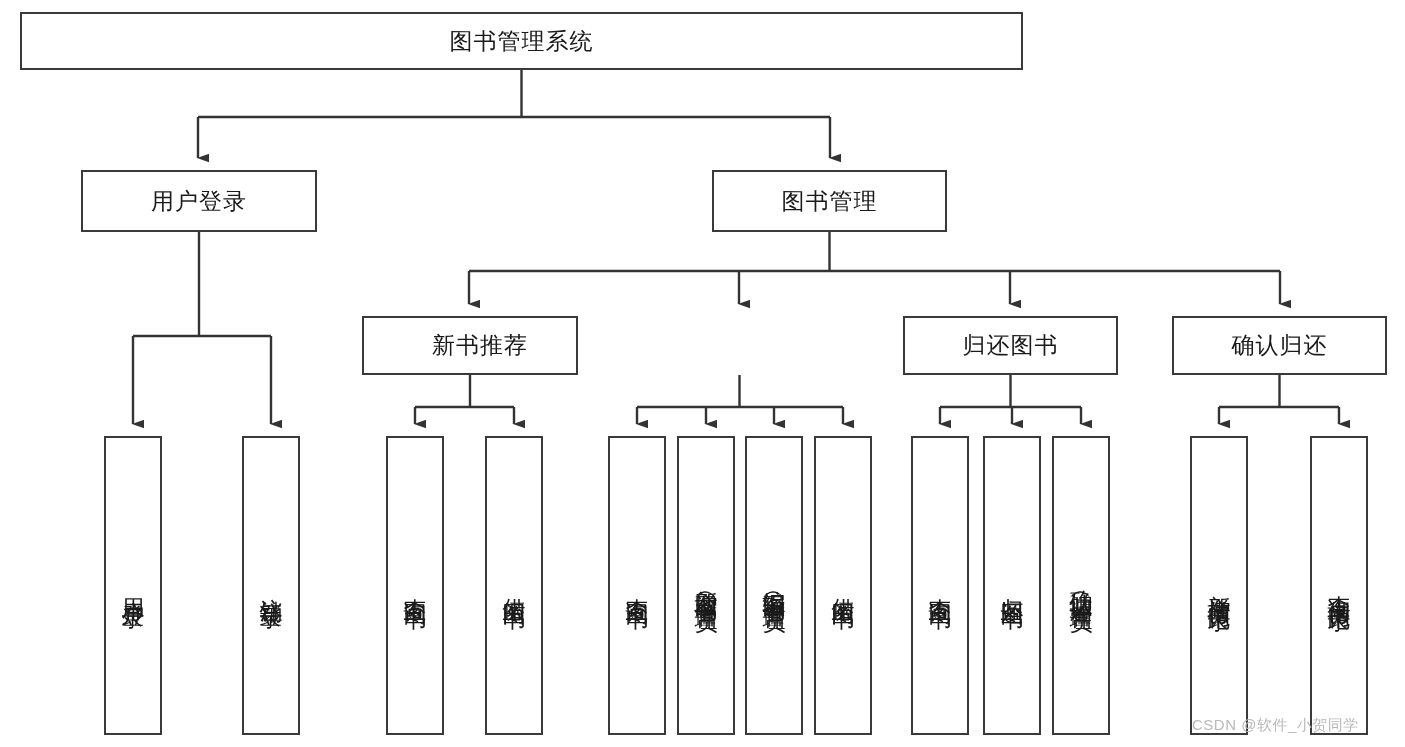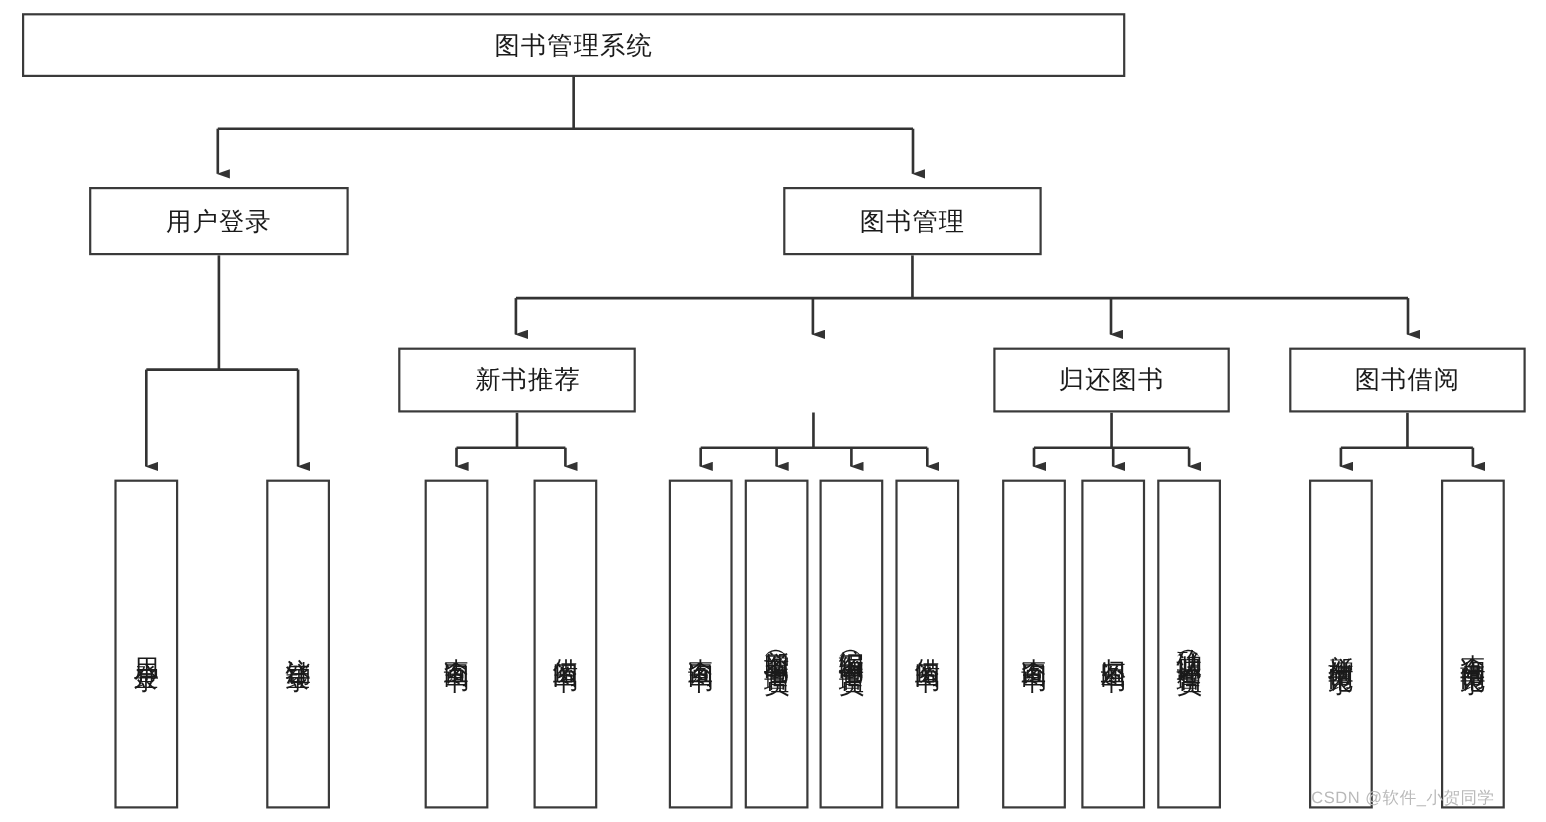--- a/index.html
+++ b/index.html
@@ -129,21 +129,21 @@
     <span>图书管理</span>
   </div>
 
   <div class="node horiz" id="n-l3-0" style="left: 362px; top: 316px; width: 216px; height: 59px; border-color: rgb(58, 58, 58); background: rgb(255, 255, 255); color: rgb(26, 26, 26); padding-left: 20px;">
     <span>新书推荐</span>
   </div>
   <div class="node horiz" id="n-l3-2" style="left: 903px; top: 316px; width: 215px; height: 59px; border-color: rgb(58, 58, 58); background: rgb(255, 255, 255); color: rgb(26, 26, 26);">
     <span>归还图书</span>
   </div>
   <div class="node horiz" id="n-l3-3" style="left: 1172px; top: 316px; width: 215px; height: 59px; border-color: rgb(58, 58, 58); background: rgb(255, 255, 255); color: rgb(26, 26, 26);">
-    <span>图书借阅</span>
+    <span>确认归还</span>
   </div>
 
   <div class="node vert" id="n-lf-0" style="left: 104px; top: 436px; width: 58px; height: 299px; border-color: rgb(58, 58, 58); background: rgb(255, 255, 255); color: rgb(26, 26, 26);">
     <span class="lbl">用户登录</span>
   </div>
   <div class="node vert" id="n-lf-1" style="left: 242px; top: 436px; width: 58px; height: 299px; border-color: rgb(58, 58, 58); background: rgb(255, 255, 255); color: rgb(26, 26, 26);">
     <span class="lbl">注销登录</span>
   </div>
   <div class="node vert" id="n-lf-2" style="left: 386px; top: 436px; width: 58px; height: 299px; border-color: rgb(58, 58, 58); background: rgb(255, 255, 255); color: rgb(26, 26, 26);">
     <span class="lbl">查询图书</span>

